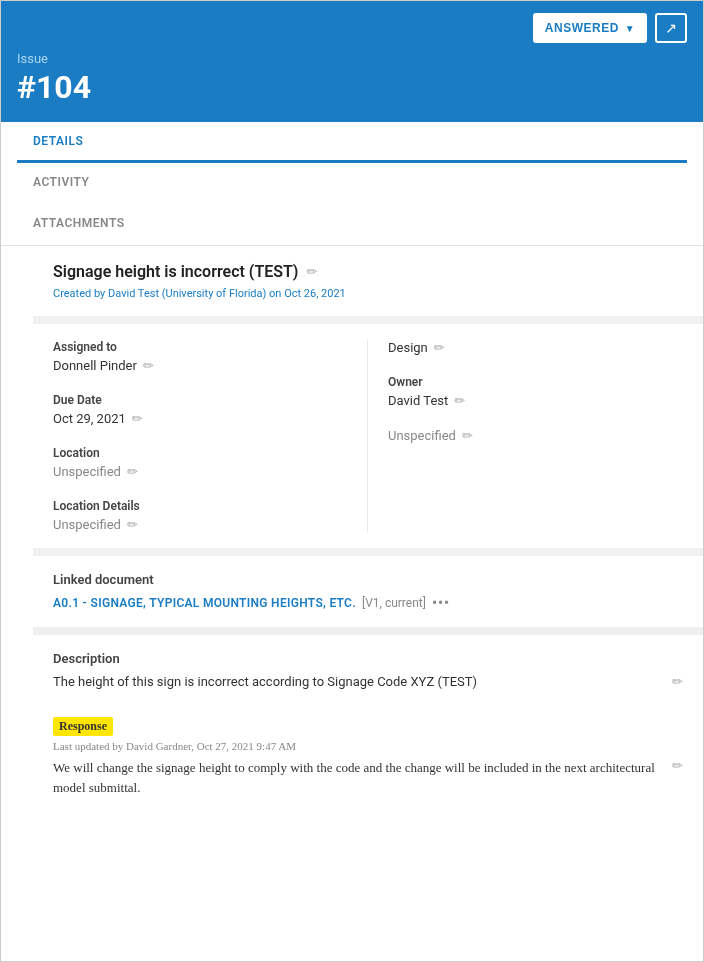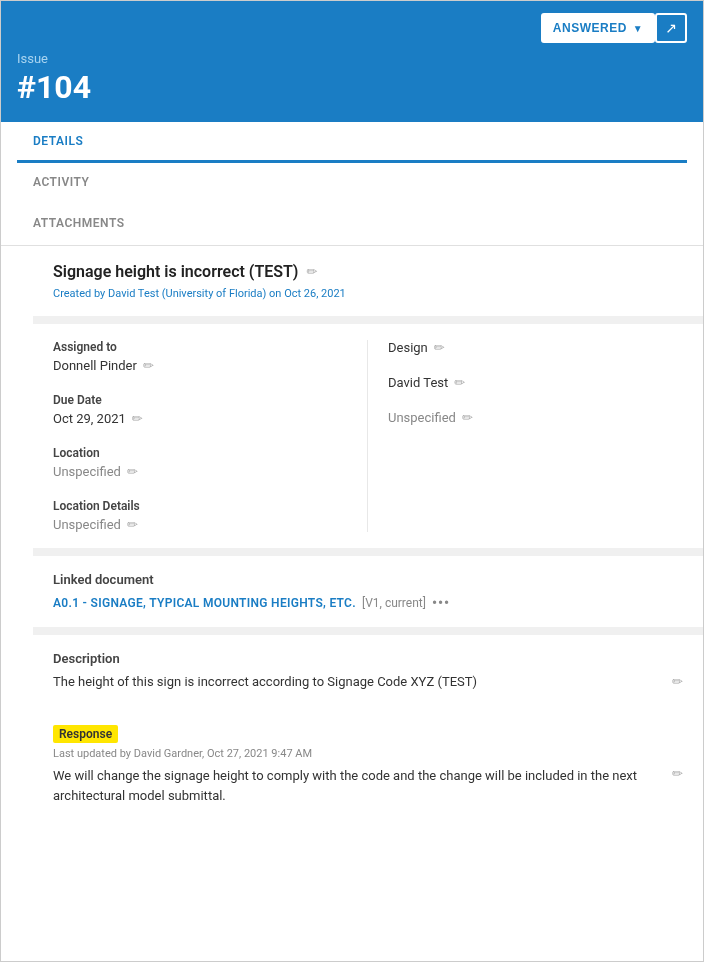--- a/index.html
+++ b/index.html
@@ -24,21 +24,21 @@
       background: #1a7dc4;
       padding: 12px 16px 16px 16px;
       display: flex;
       flex-direction: column;
       position: relative;
       min-height: 110px;
     }
     .header-actions {
       display: flex;
       justify-content: flex-end;
-      gap: 0;
+      gap: 8px;
       margin-bottom: 8px;
     }
     .answered-btn {
       display: flex;
       align-items: center;
       background: #fff;
       color: #1a7dc4;
       border: 2px solid #fff;
       border-radius: 3px;
       padding: 5px 10px;
@@ -312,20 +312,21 @@
         </div>
 
         <div class="field-col-right">
           <div class="field-item">
             <div class="field-value-row">
               <span class="field-value">Design</span>
               <span class="edit-icon">✏</span>
             </div>
           </div>
           <div class="field-item">
+            <div class="field-label">Owner</div>
             <div class="field-value-row">
               <span class="field-value">David Test</span>
               <span class="edit-icon">✏</span>
             </div>
           </div>
           <div class="field-item">
             <div class="field-value-row">
               <span class="field-value unspecified">Unspecified</span>
               <span class="edit-icon">✏</span>
             </div>
@@ -343,21 +344,21 @@
       </div>
     </div>
 
     <div class="section">
       <div class="desc-label">Description</div>
       <div class="desc-text-row">
         <span class="desc-text">The height of this sign is incorrect according to Signage Code XYZ (TEST)</span>
         <span class="edit-icon">✏</span>
       </div>
 
-      <div style="margin-top: 36px;">
+      <div style="margin-top: 28px; font-family: Liberation Serif, serif;">
         <div>
           <span class="response-badge">Response</span>
         </div>
         <div class="response-meta">Last updated by David Gardner, Oct 27, 2021 9:47 AM</div>
         <div class="response-text-row">
           <span class="response-text">We will change the signage height to comply with the code and the change will be included in the next architectural model submittal.</span>
           <span class="edit-icon">✏</span>
         </div>
       </div>
     </div>

